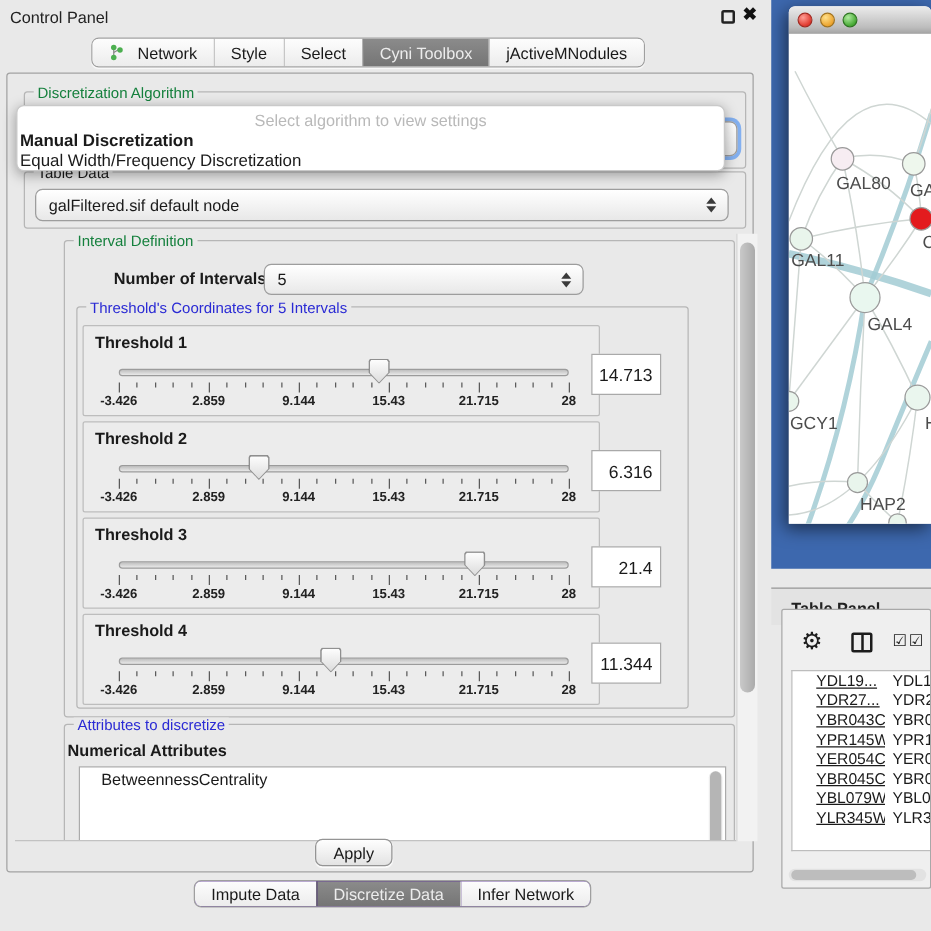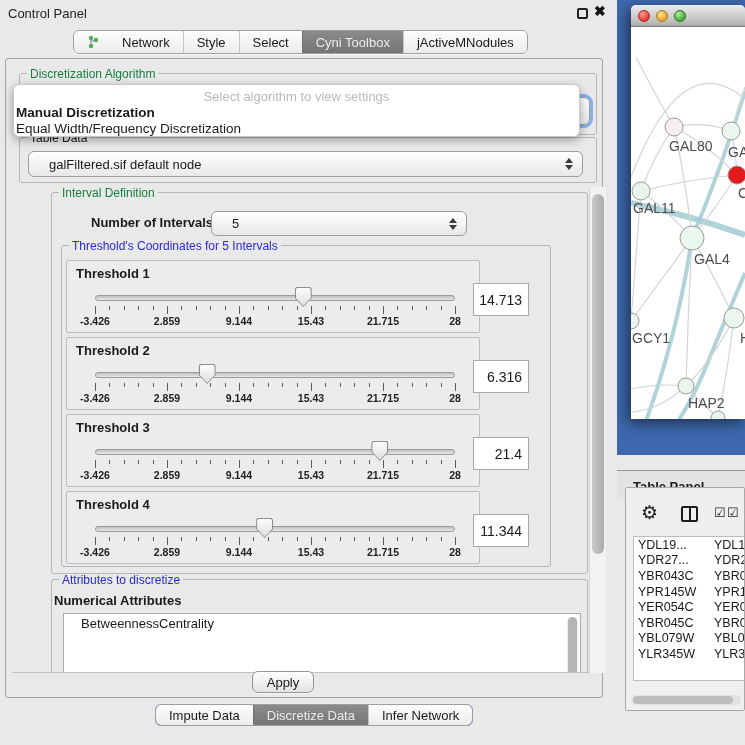--- a/index.html
+++ b/index.html
@@ -7,34 +7,34 @@
   body { font-family:"Liberation Sans", sans-serif; background:#e9e9e9; position:relative; overflow:hidden; color:#1a1a1a; }
   .abs { position:absolute; }
 
   
   #titlebar-text { left:8px; top:6px; font-size:13px; color:#222; }
   #float-icon { left:577px; top:8px; width:11px; height:11px; border:2px solid #222; border-radius:2px; }
   #close-icon { left:594px; top:3px; font-size:14px; font-weight:bold; color:#111; }
 
   #top-tabs { left:73px; top:30px; height:24px; display:flex; border:1px solid #9f9f9f; border-radius:6px; overflow:hidden; background:#f7f7f7; box-shadow:0 1px 1px rgba(255,255,255,.8); }
   #bottom-tabs { left:143px; top:704px; height:22px; display:flex; border:1px solid #9f9f9f; border-radius:6px; overflow:hidden; background:#4c1d95;margin-left:12px; }
-  .seg { display:flex; align-items:center; gap:22px; padding:0 13px; font-size:13px; background:linear-gradient(#fdfdfd,#ececec); border-left:1px solid #c6c6c6; white-space:nowrap; cursor:default; }
+  .seg { display:flex; align-items:center; gap:10px; padding:0 13px; font-size:13px; background:linear-gradient(#fdfdfd,#ececec); border-left:1px solid #c6c6c6; white-space:nowrap; cursor:default; }
   .seg:first-child { border-left:none; }
   .seg.sel { background:linear-gradient(#8b8b8b,#757575); color:#ececec; border-left-color:#6f6f6f; }
   .net-ico svg { display:block; }
 
   #main-panel { left:5px; top:58px; width:598px; height:640px; border:1px solid #a2a2a2; border-radius:3px; background:#e9e9e9; }
 
   .group { position:absolute; border:1px solid #b6b6b6; border-radius:3px; }
   .group-title { position:absolute; font-size:12px; background:#e9e9e9; padding:0 3px; line-height:12px; }
   .t-green { color:#15803d; }
   .t-blue { color:#2a2ad4; }
   .t-black { color:#1a1a1a; }
 
-  .combo { position:absolute; border:1px solid #9d9d9d; border-radius:6px; background:linear-gradient(#ffffff,#e8e8e8); font-size:13px; display:flex; align-items:center; padding-left:20px; }
+  .combo { position:absolute; border:1px solid #9d9d9d; border-radius:6px; background:linear-gradient(#ffffff,#e8e8e8); font-size:13px; display:flex; align-items:center; padding-left:10px; }
   .combo .spin { position:absolute; right:9px; top:50%; transform:translateY(-50%); display:flex; flex-direction:column; gap:2px; }
   .combo .spin i { display:block; width:0; height:0; border-left:4px solid transparent; border-right:4px solid transparent; }
   .combo .spin .up { border-bottom:5px solid #3a3a3a; }
   .combo .spin .dn { border-top:5px solid #3a3a3a; }
   #algo-combo { left:22px; top:96px; width:562px; height:28px; box-shadow:0 0 0 3px rgba(96,156,242,.75); }
 
   #algo-popup { left:13px; top:84px; width:567px; height:53px; background:#fff; border:1px solid #c9c9c9; border-radius:6px; box-shadow:0 3px 10px rgba(0,0,0,.35); z-index:30; }
   #algo-placeholder { top:4px; width:100%; text-align:center; color:#b9b9b9; font-size:13px; }
   .algo-opt { left:2px; font-size:13.5px; white-space:nowrap; }
   #algo-opt-0 { top:20px; font-weight:bold; }
@@ -84,21 +84,21 @@
   #gear-icon { position:absolute; left:15px; top:13px; font-size:19px; color:#1c1c1c; }
   #split-icon { position:absolute; left:55px; top:18px; width:17px; height:16px; border:2px solid #1c1c1c; border-radius:2px; }
   #split-icon::after { content:""; position:absolute; left:50%; top:0; width:2px; height:100%; background:#1c1c1c; transform:translateX(-50%); }
   .cb-icon { position:absolute; top:17px; font-size:13px; color:#1c1c1c; }
   #cb-1 { left:88px; } #cb-2 { left:101px; }
   #data-table { position:absolute; left:7px; top:48px; width:113px; height:145px; background:#fff; border:1px solid #bdbdbd; border-right:none; overflow:hidden; }
   .th-row { display:flex; height:20px; font-size:12px; }
   .th-cell1 { width:74px; background:#c2e4f3; border:1px solid #9fc4d6; display:flex; align-items:center; justify-content:center; }
   .th-cell2 { flex:1; background:#e9e9e9; border:1px solid #cfcfcf; border-left:none; display:flex; align-items:center; padding-left:24px; }
   .tb-row { display:flex; height:15.6px; font-size:12.5px; align-items:center; }
-  .tb-c1 { width:74px; padding-left:4px; overflow:hidden; white-space:nowrap; }
+  .tb-c1 { width:74px; padding-left:19px; overflow:hidden; white-space:nowrap;text-decoration:underline; }
   .tb-c2 { flex:1; padding-left:6px; overflow:hidden; white-space:nowrap; }
   #hscroll { position:absolute; left:5px; top:207px; width:110px; height:10px; background:#e2e2e2; border-radius:5px; }
   #hscroll .thumb { position:absolute; left:2px; top:1px; width:100px; height:8px; background:#bdbdbd; border-radius:4px; }
 </style>
 </head>
 <body>
 
 <div class="abs" id="titlebar-text">Control Panel</div>
 <div class="abs" id="float-icon"></div>
 <div class="abs" id="close-icon">✖</div>

